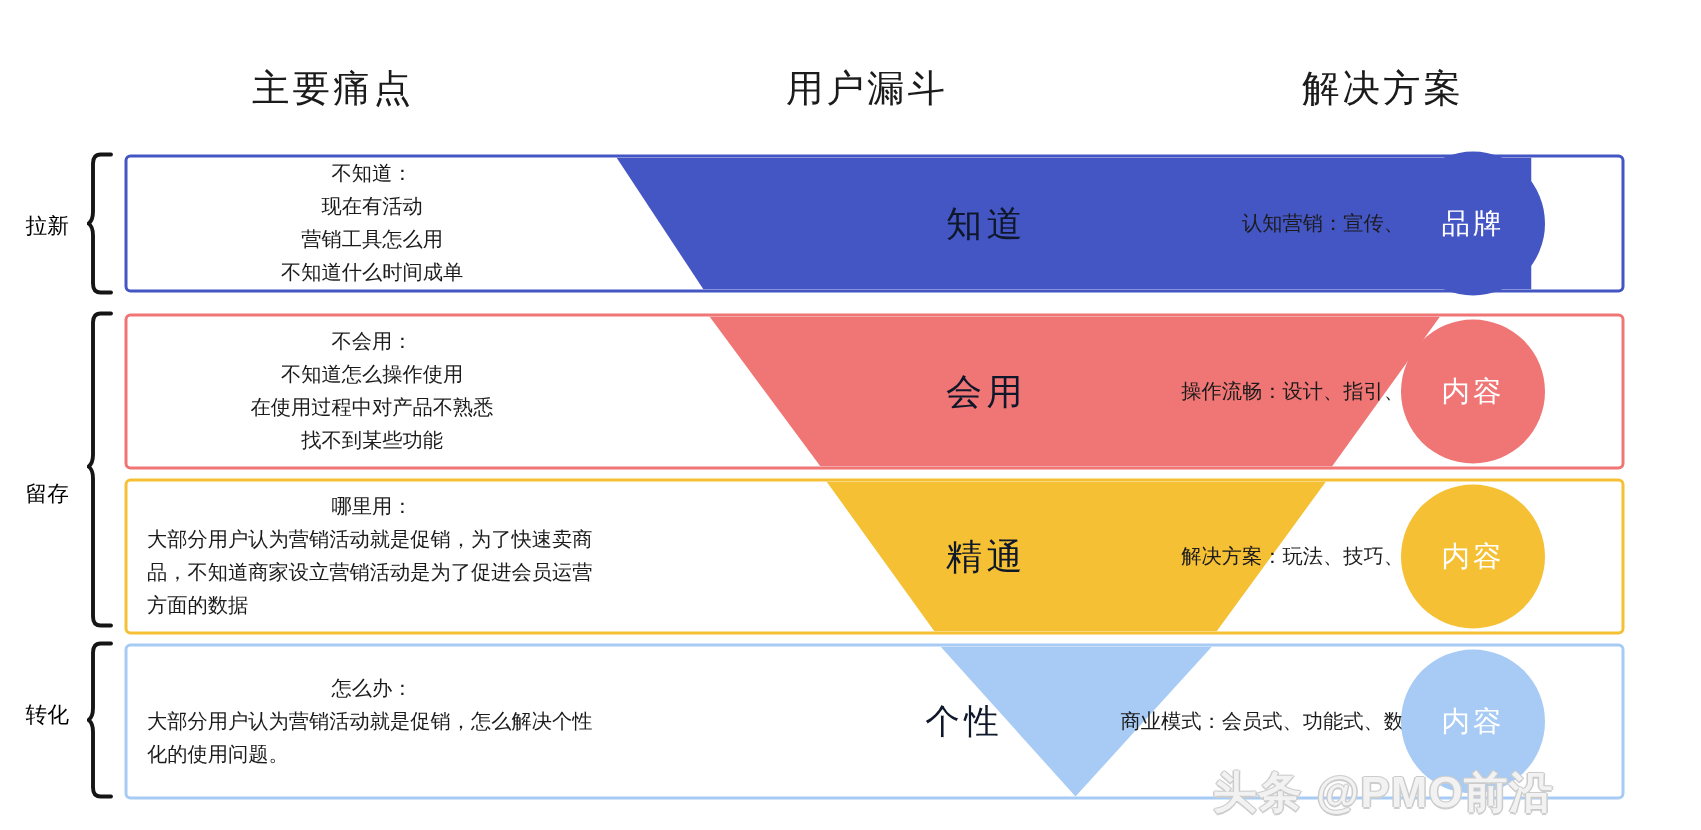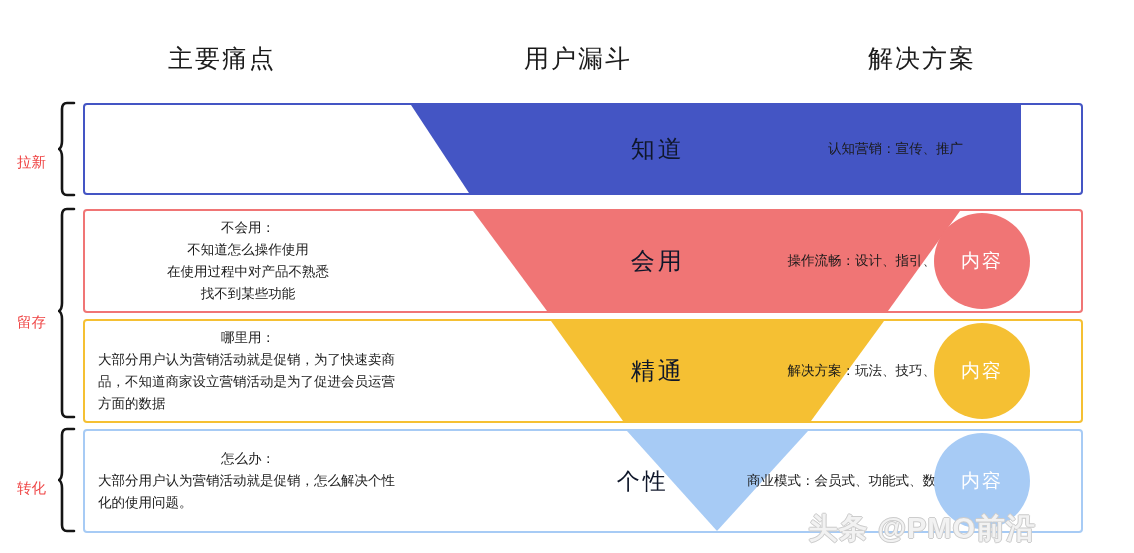--- a/index.html
+++ b/index.html
@@ -83,24 +83,24 @@
 
   
   .brace { position: absolute; left: 58px; }
   .brace svg { display: block; }
   #brace-0 { top: 101px; }
   #brace-1 { top: 207px; }
   #brace-2 { top: 427px; }
 
   .stage-name {
     position: absolute; left: 17px;
-    font-size: 14.5px; color: #ef4444; white-space: nowrap; margin-top: 12px;
+    font-size: 14.5px; color: #000000; white-space: nowrap;
   }
   #stage-name-0 { top: 141px; }
-  #stage-name-1 { top: 301px; text-align: right; }
+  #stage-name-1 { top: 320px; text-align: right; }
   #stage-name-2 { top: 467px; }
 
   
   #watermark {
     position: absolute; right: 14px; bottom: 4px;
     font-size: 29px; color: #f2f2f2;
     text-shadow: 0 0 1px #bfbfbf, 0 1px 0 #cfcfcf, 1px 0 0 #cfcfcf, -1px 0 0 #cfcfcf, 0 -1px 0 #cfcfcf;
     letter-spacing: 1px; white-space: nowrap;
     font-weight: 700;
   }
@@ -114,20 +114,26 @@
   <div class="col-head" id="head-funnel">用户漏斗</div>
   <div class="col-head" id="head-ops">解决方案</div>
 
   <div class="row" id="row-0">
     <div class="funnel-seg">
       <svg viewBox="0 0 700 88" preserveAspectRatio="none">
         <polygon points="90,0 700,0 700,88 148,88" fill="#4455c4"></polygon>
       </svg>
     </div>
     <div class="funnel-label">知道</div>
+    <div class="pain">
+      <div class="ln">不知道：</div>
+      <div class="ln">现在有活动</div>
+      <div class="ln">营销工具怎么用</div>
+      <div class="ln">不知道什么时间成单</div>
+    </div>
     <div class="ops">认知营销：宣传、推广</div>
   </div>
 
   <div class="row" id="row-1">
     <div class="funnel-seg">
       <svg viewBox="0 0 700 100" preserveAspectRatio="none">
         <polygon points="152,0 639,0 567,100 226,100" fill="#f07575"></polygon>
       </svg>
     </div>
     <div class="funnel-label">会用</div>
@@ -161,20 +167,23 @@
       </svg>
     </div>
     <div class="funnel-label">个性</div>
     <div class="pain">
       <div class="ln">怎么办：</div>
       <div class="wrap">大部分用户认为营销活动就是促销，怎么解决个性化的使用问题。</div>
     </div>
     <div class="ops">商业模式：会员式、功能式、数量式</div>
   </div>
 
+  <div class="circle" id="circle-0">
+    <span>品牌</span>
+  </div>
   <div class="circle" id="circle-1">
     <span>内容</span>
   </div>
   <div class="circle" id="circle-2">
     <span>内容</span>
   </div>
   <div class="circle" id="circle-3">
     <span>内容</span>
   </div>
 

